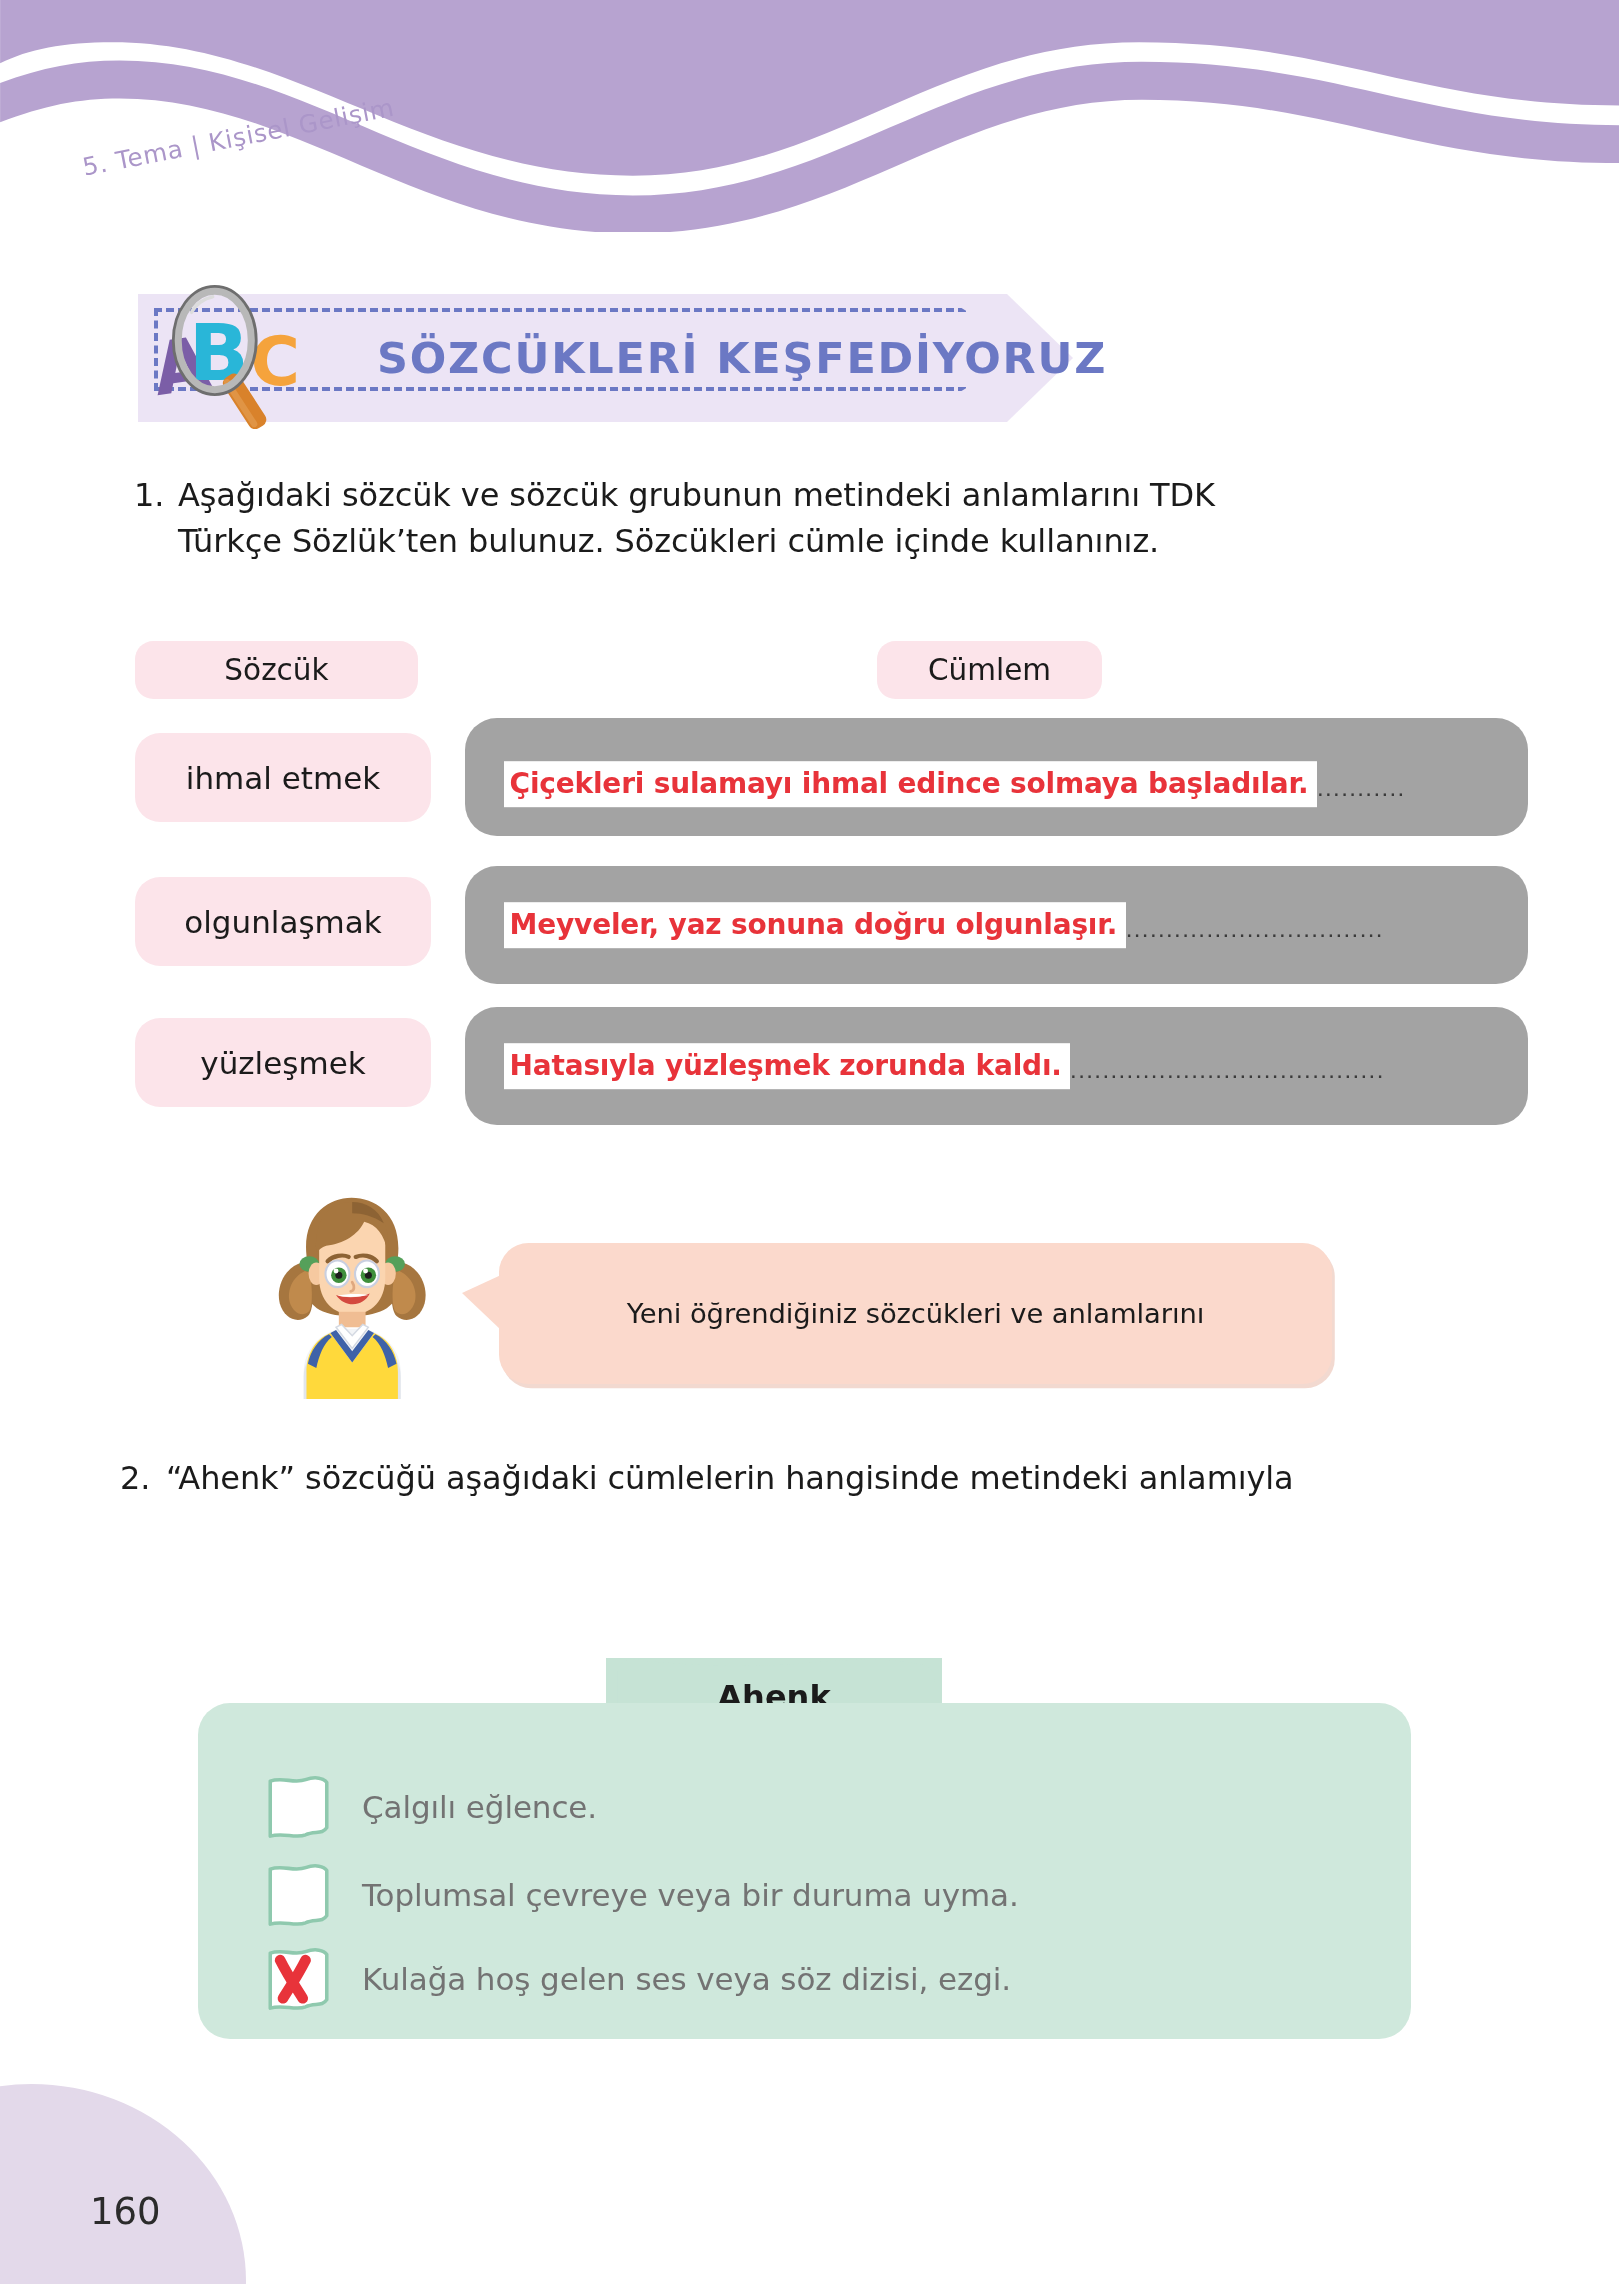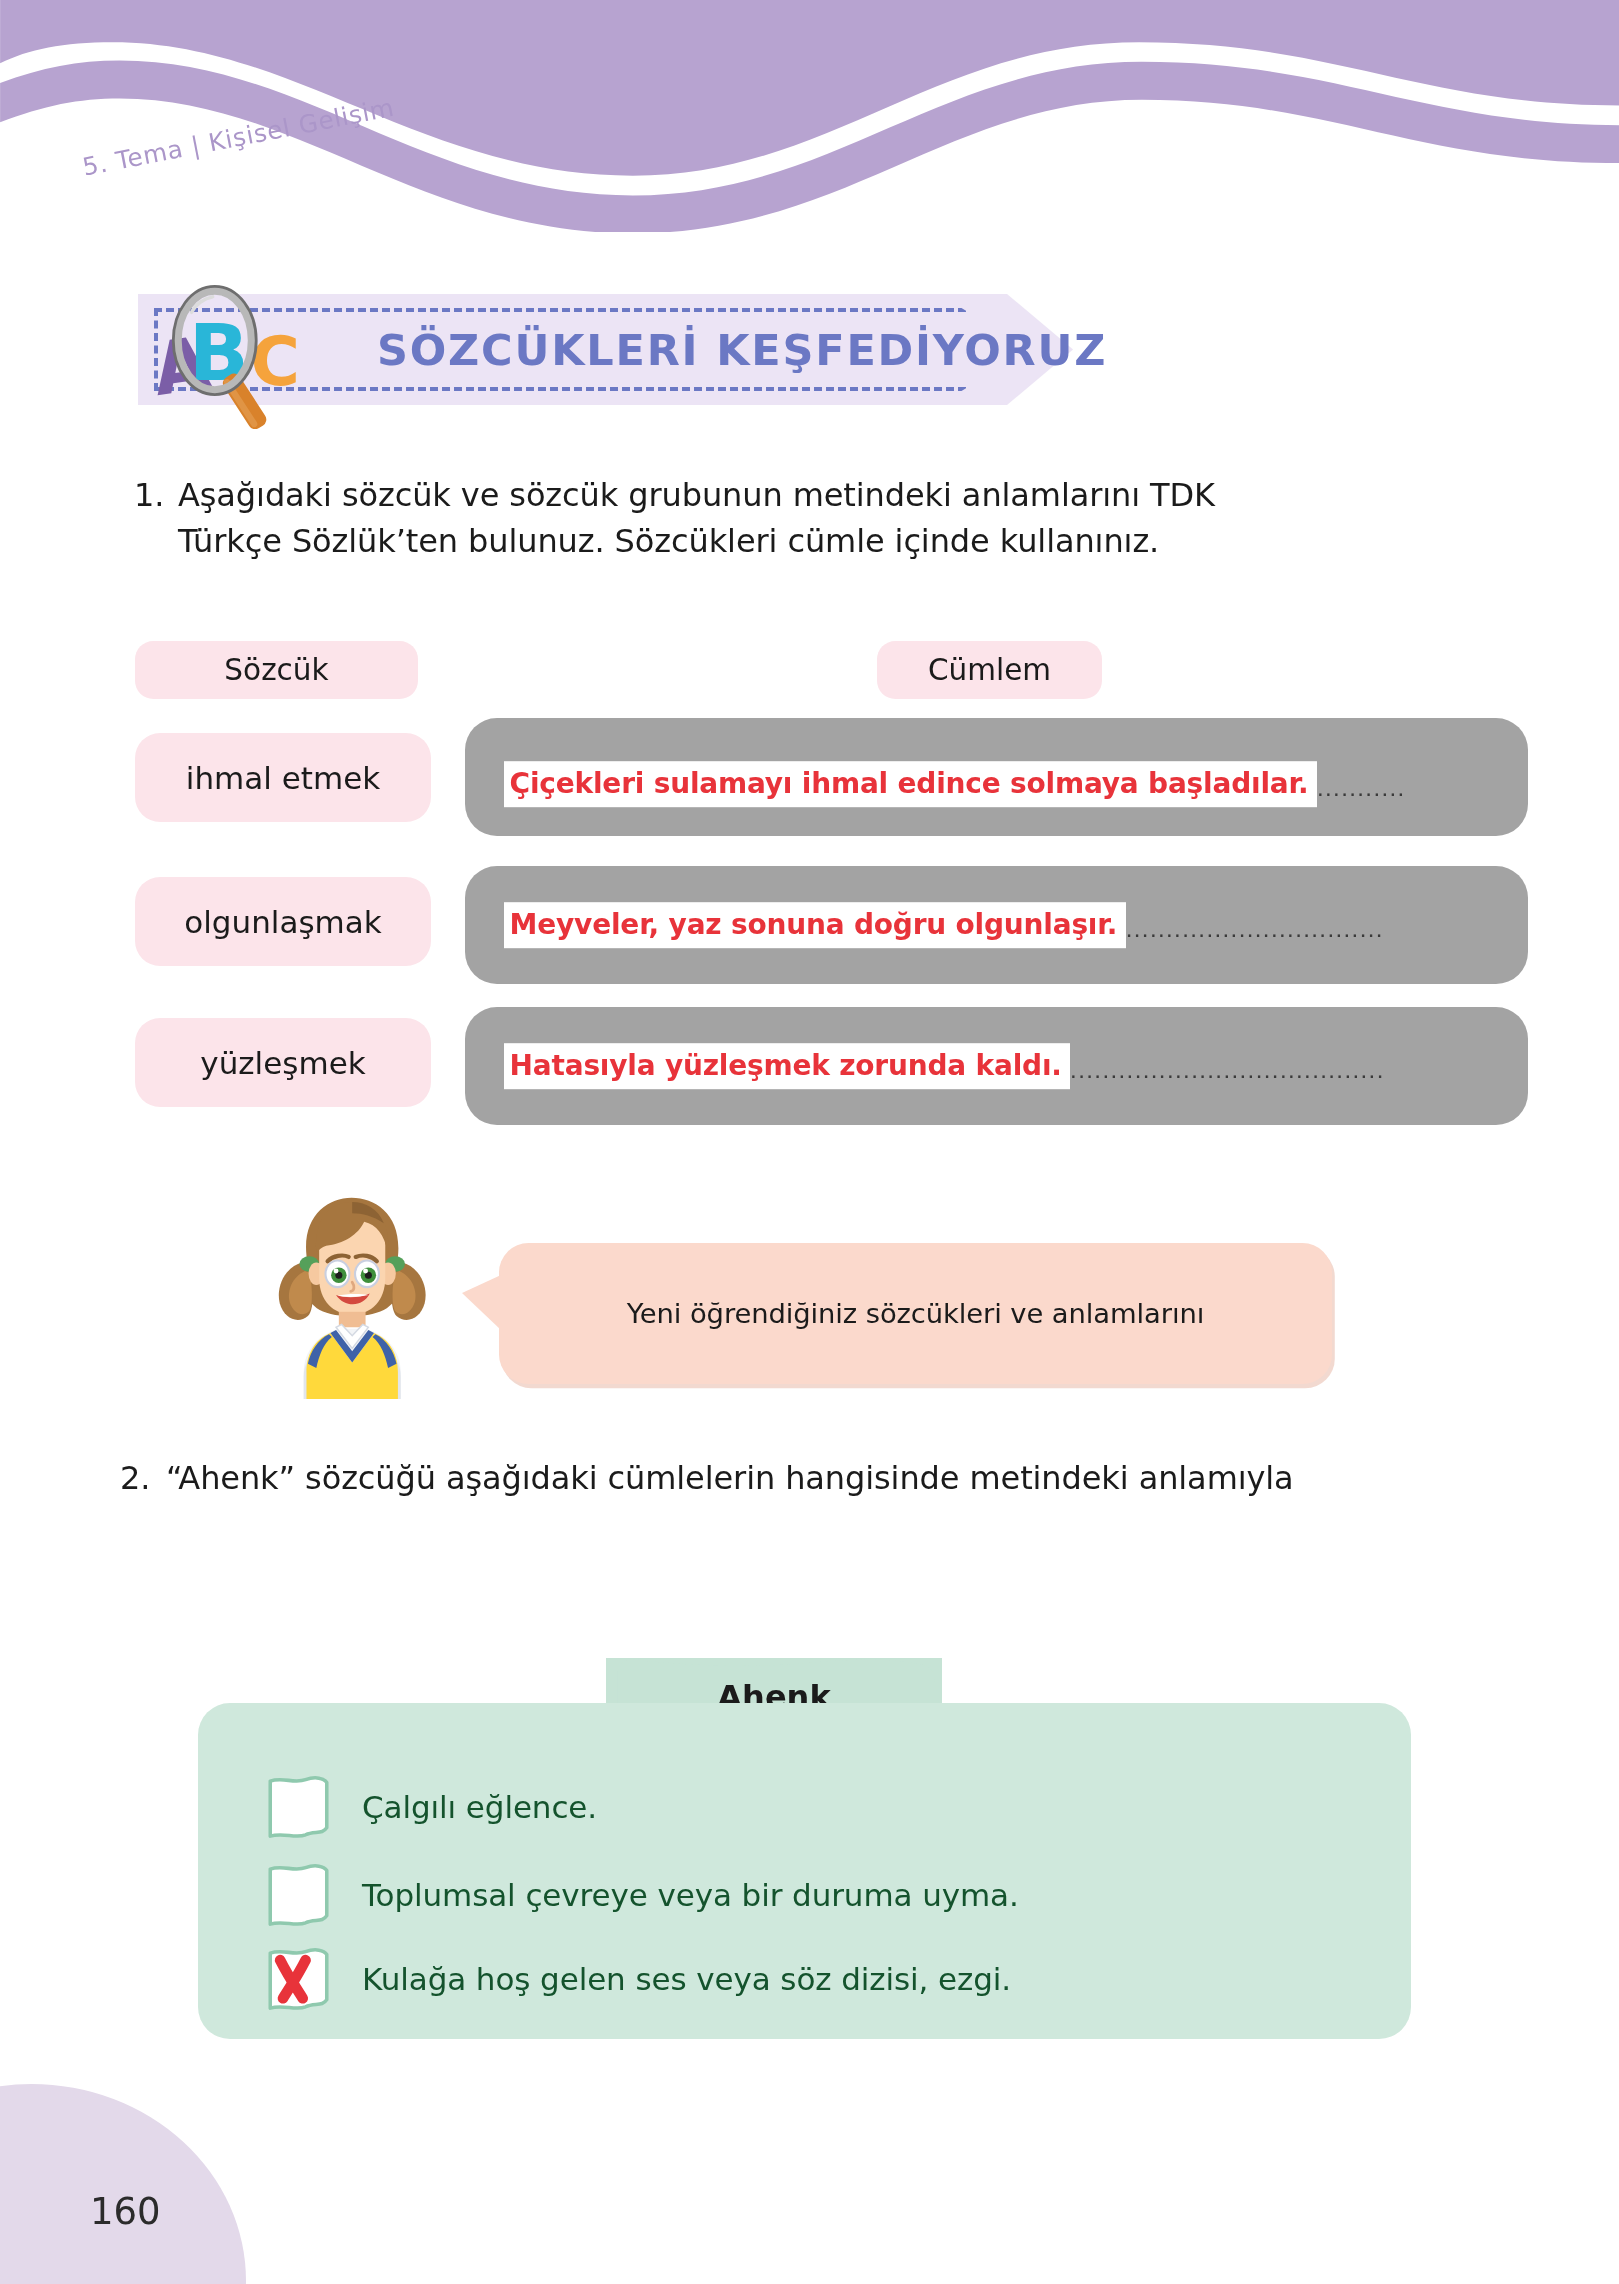--- a/index.html
+++ b/index.html
@@ -43,21 +43,21 @@
     letter-spacing: 0.8px;
     white-space: nowrap;
   }
 
   
   .banner {
     position: absolute;
     left: 138px;
     top: 294px;
     width: 935px;
-    height: 111px;
+    height: 128px;
   }
   .banner-shape {
     position: absolute;
     inset: 0;
     background: #ece4f5;
     clip-path: polygon(0 0, 869px 0, 935px 50%, 869px 100%, 0 100%);
     filter: drop-shadow(4.9px 6.3px 3.5px rgba(120,110,140,0.28));
   }
   .banner-dash {
     position: absolute;
@@ -280,21 +280,21 @@
   #opt1 { top: 1862px; }
   #opt2 { top: 1946px; }
 
   .checkbox {
     position: relative;
     width: 65px;
     height: 65px;
     flex: 0 0 65px;
   }
   .opt-label {
-    color: #14532d;
+    color: #737373;
     font-size: 31px;
     font-family: "DejaVu Sans", sans-serif;
     white-space: nowrap;
     letter-spacing: -0.1px;
   }
 
   
   .page-blob {
     position: absolute;
     left: -183px;

